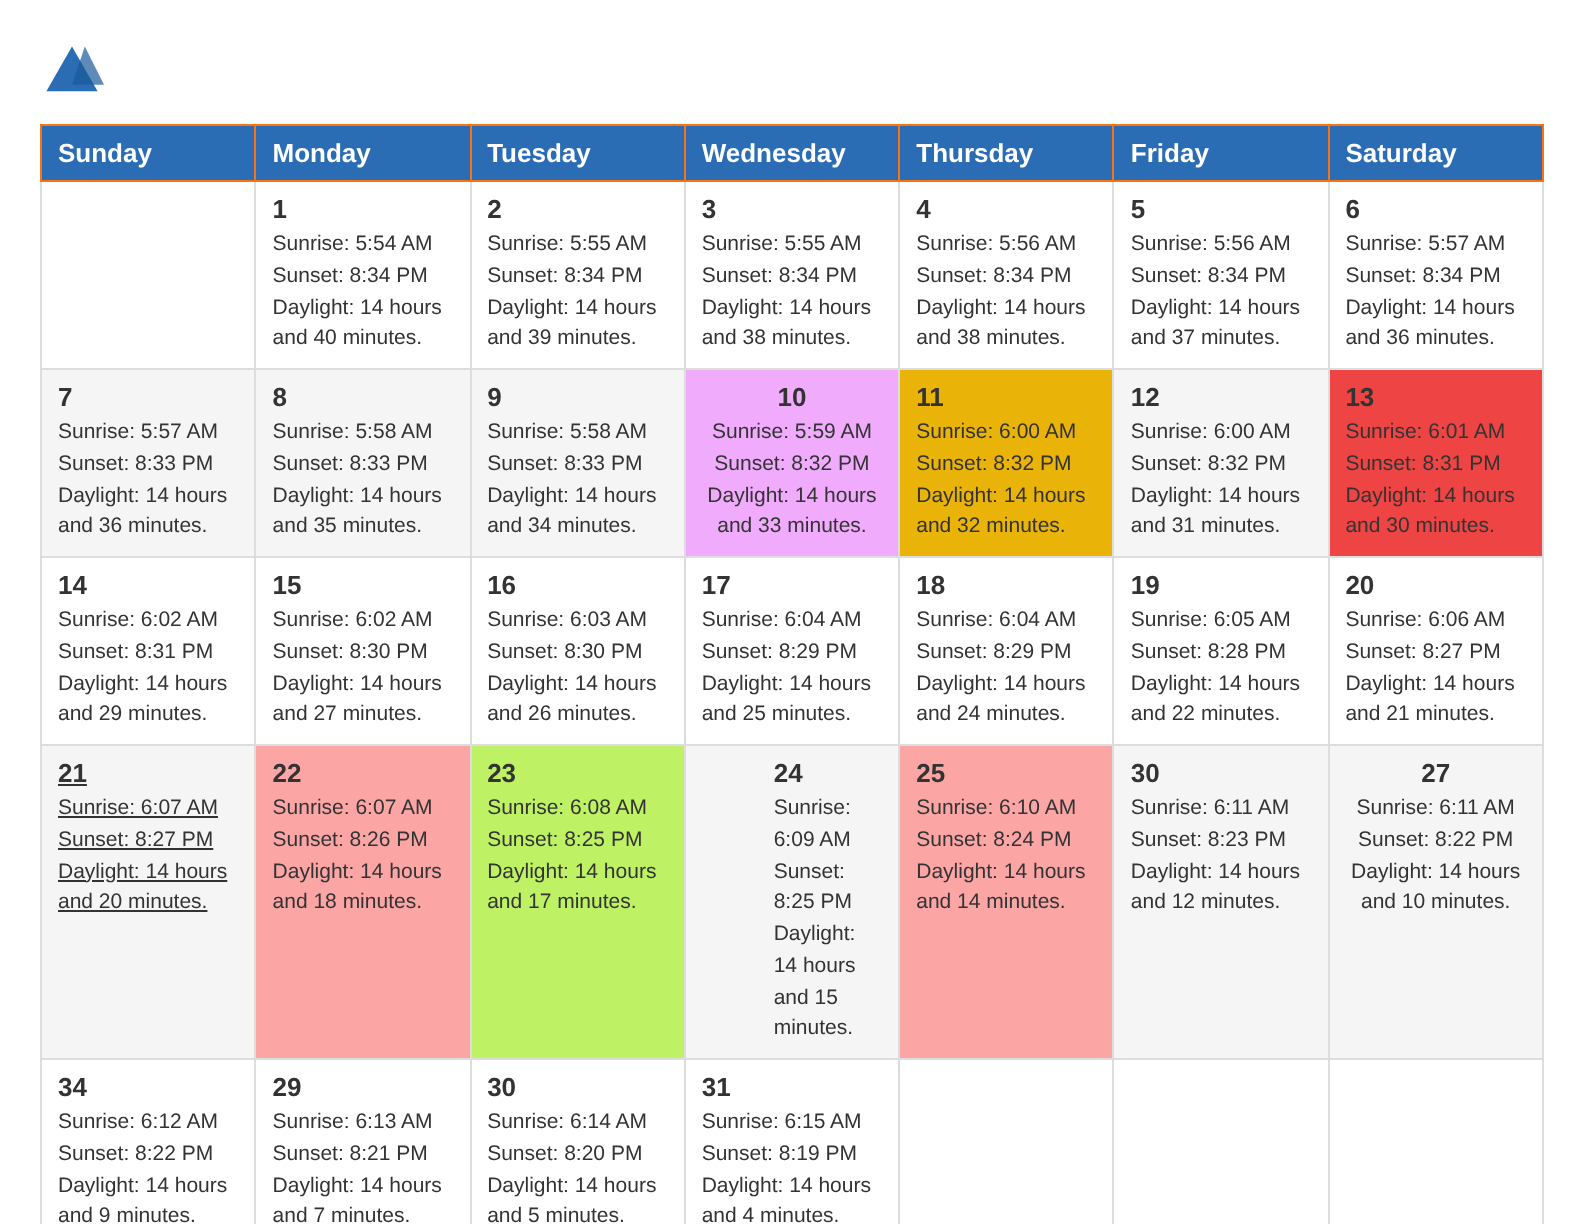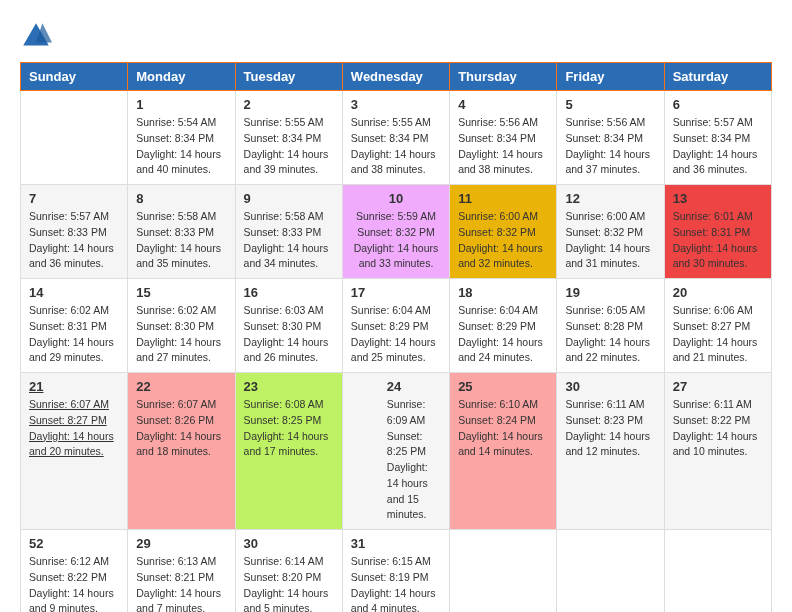--- a/index.html
+++ b/index.html
@@ -226,28 +226,28 @@
           <div class="day-info">Sunrise: 6:09 AM<br>Sunset: 8:25 PM<br>Daylight: 14 hours and 15 minutes.</div>
         </td>
         <td style="background: #fca5a5;">
           <span class="day-number">25</span>
           <div class="day-info">Sunrise: 6:10 AM<br>Sunset: 8:24 PM<br>Daylight: 14 hours and 14 minutes.</div>
         </td>
         <td style="background: rgb(245, 245, 245);">
           <span class="day-number">30</span>
           <div class="day-info">Sunrise: 6:11 AM<br>Sunset: 8:23 PM<br>Daylight: 14 hours and 12 minutes.</div>
         </td>
-        <td style="background: rgb(245, 245, 245);">
+        <td style="background: rgb(245, 245, 245); text-align: center;">
           <span class="day-number">27</span>
           <div class="day-info">Sunrise: 6:11 AM<br>Sunset: 8:22 PM<br>Daylight: 14 hours and 10 minutes.</div>
         </td>
       </tr>
       <tr>
         <td>
-          <span class="day-number">52</span>
+          <span class="day-number">34</span>
           <div class="day-info">Sunrise: 6:12 AM<br>Sunset: 8:22 PM<br>Daylight: 14 hours and 9 minutes.</div>
         </td>
         <td>
           <span class="day-number">29</span>
           <div class="day-info">Sunrise: 6:13 AM<br>Sunset: 8:21 PM<br>Daylight: 14 hours and 7 minutes.</div>
         </td>
         <td>
           <span class="day-number">30</span>
           <div class="day-info">Sunrise: 6:14 AM<br>Sunset: 8:20 PM<br>Daylight: 14 hours and 5 minutes.</div>
         </td>

